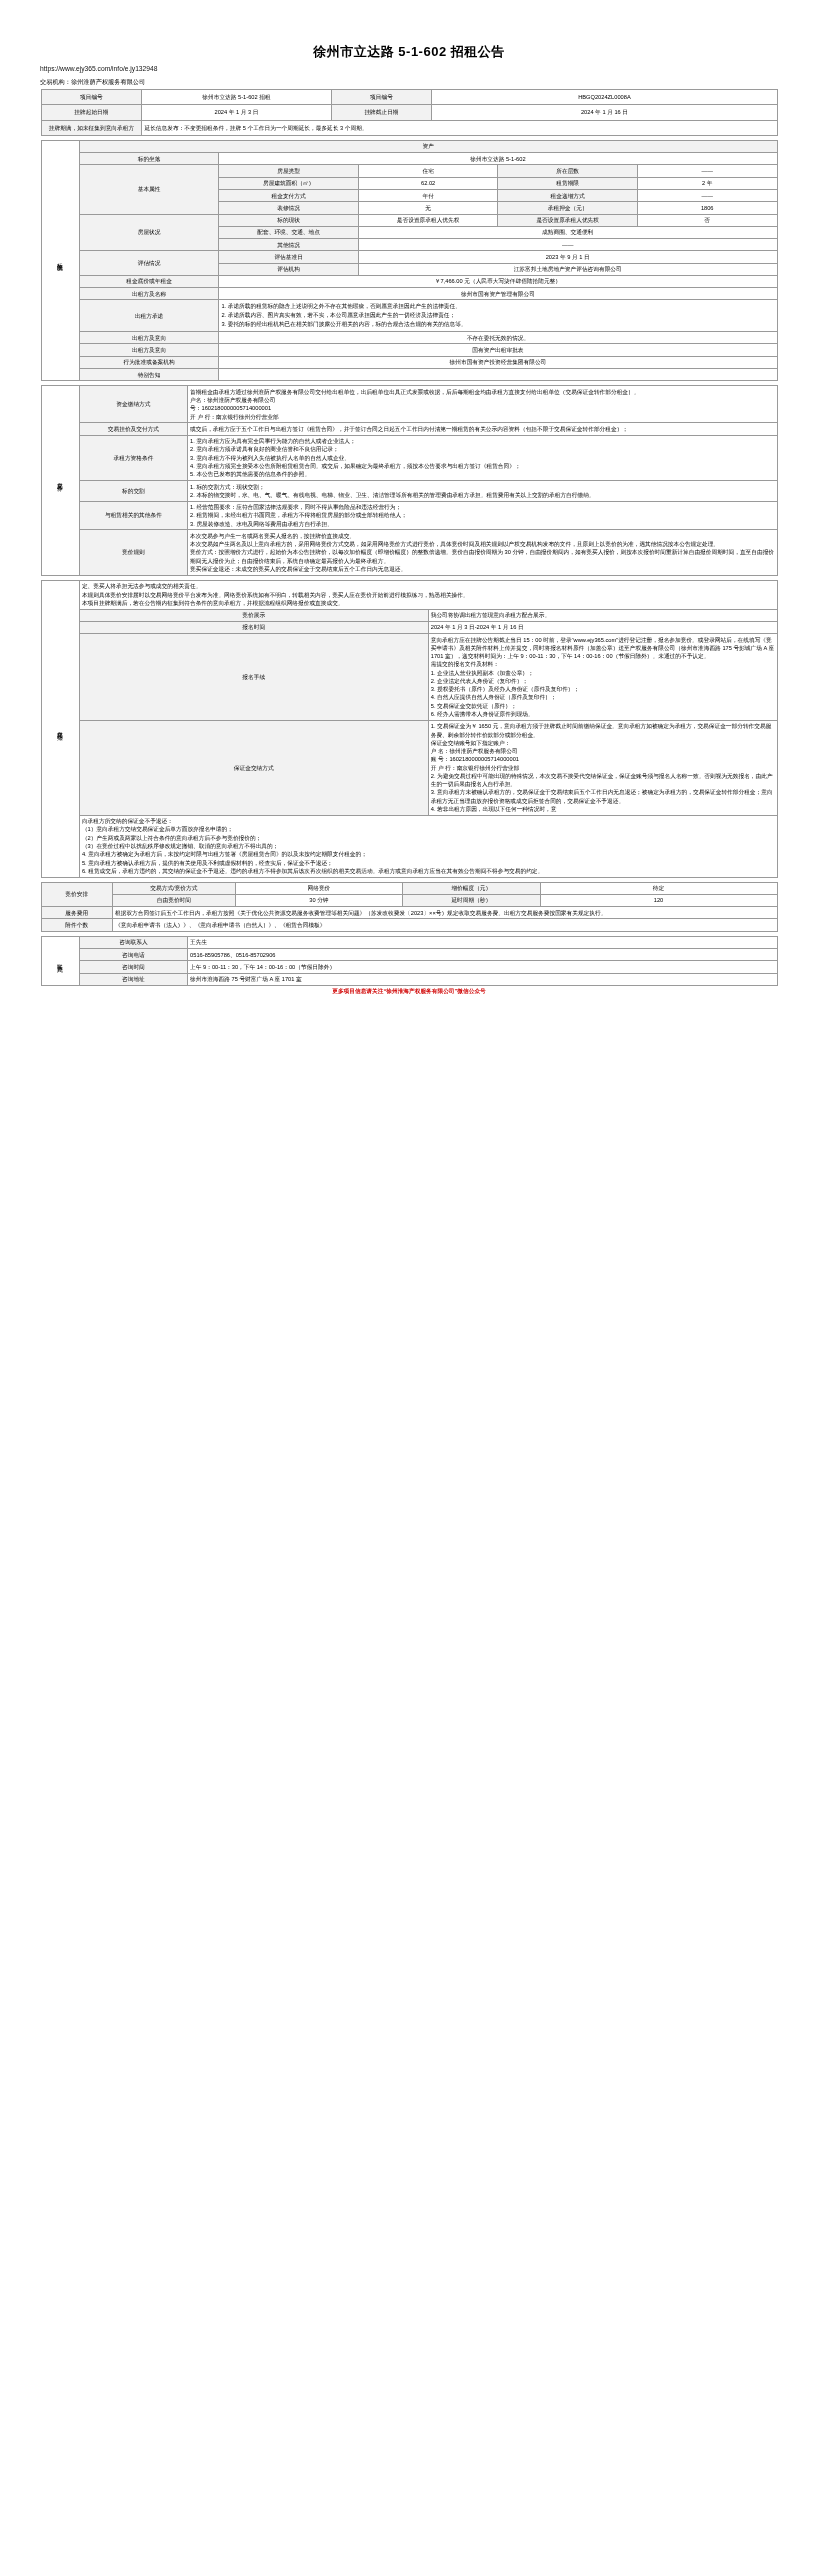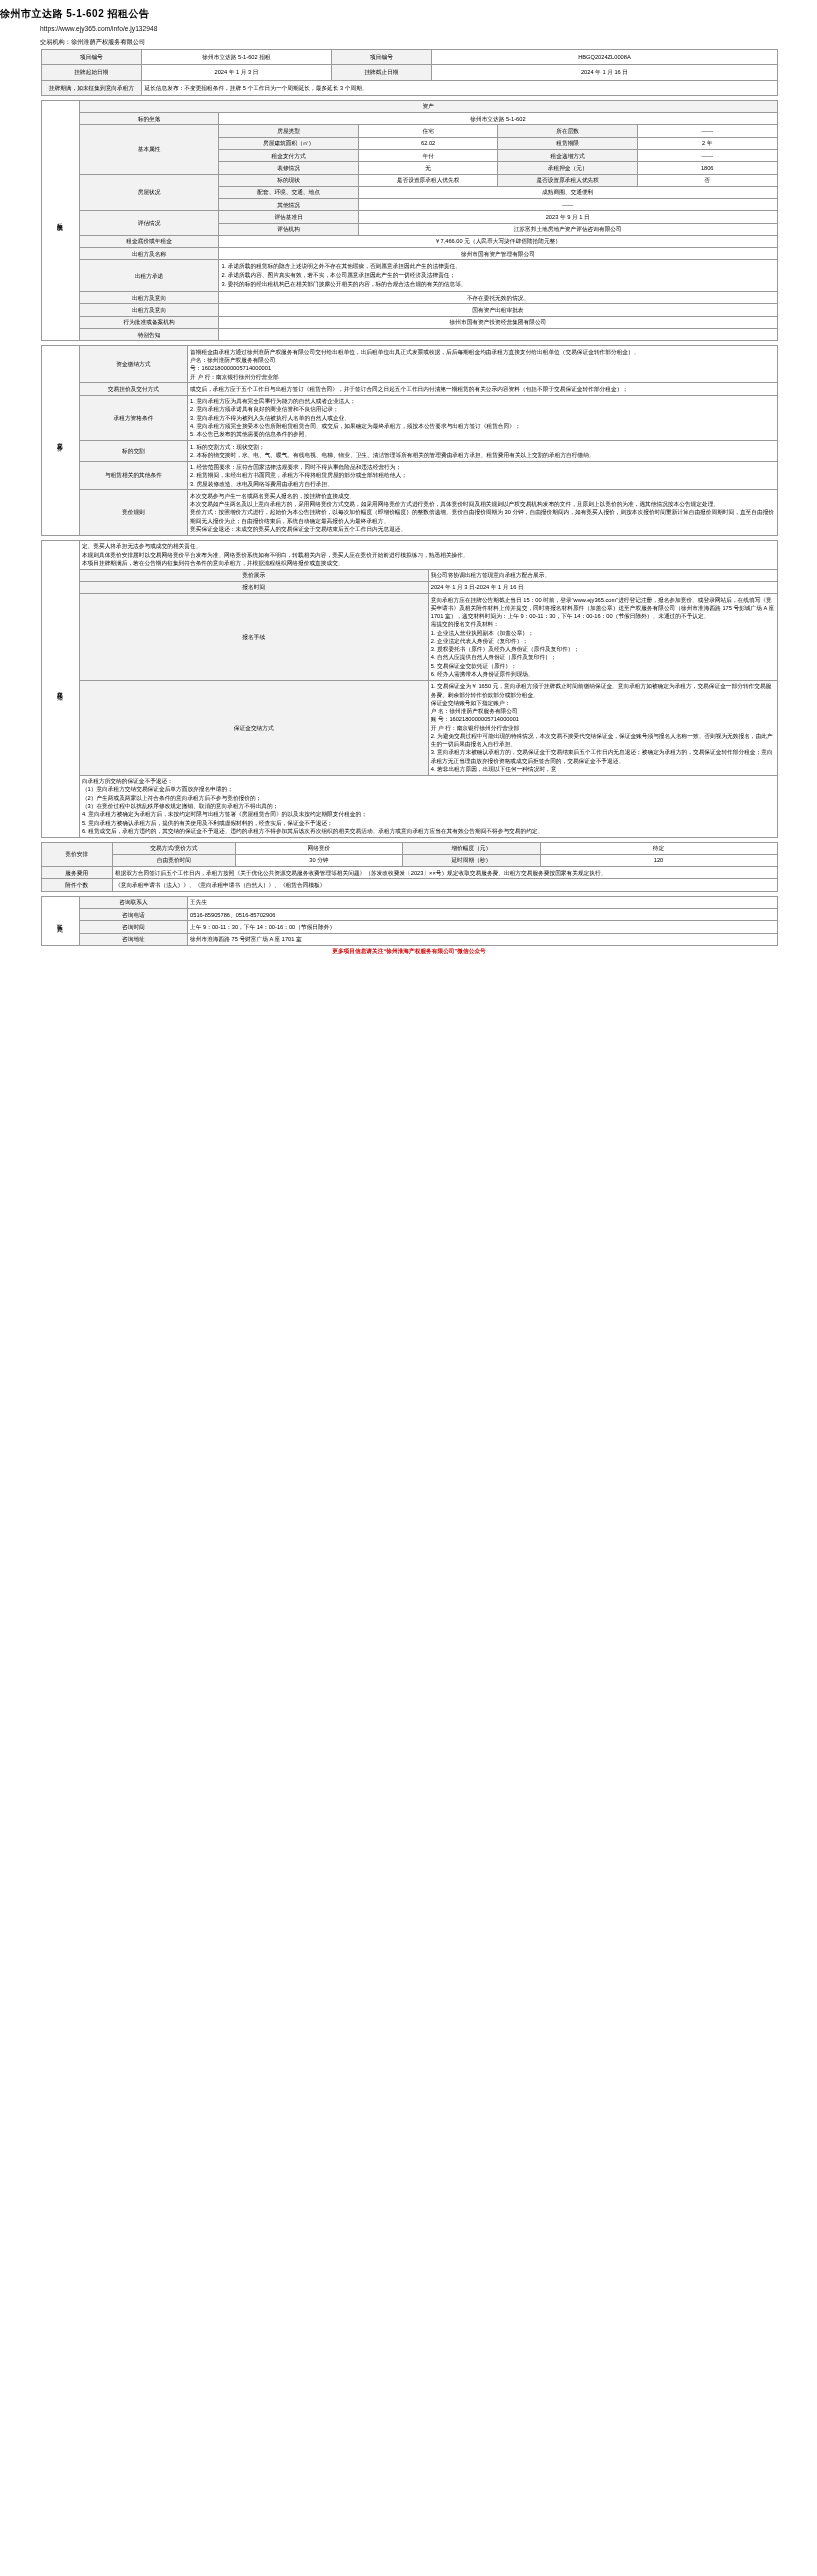--- a/index.html
+++ b/index.html
@@ -1,18 +1,18 @@
 <!DOCTYPE html>
 <html style="font-size:8.2px"><head>
 <meta charset="utf-8">
 <style>
   html,body{margin:0;padding:0;background:#ffffff;}
   body{font-family:"Liberation Sans","DejaVu Sans",sans-serif;color:#000;}
   .page{width:818px;margin:0 auto;padding:0 0 10.3px 0;box-sizing:border-box;}
-  .doc-title{font-size:10px;font-weight:bold;padding:7.2px 0 3.1px 0;letter-spacing:0.5px;}
+  .doc-title{text-align:center;font-size:13px;font-weight:bold;padding:7.2px 0 3.1px 0;letter-spacing:0.5px;margin-top:36px;}
   .doc-url{font-size:6.7px;padding:1px 0 4.1px 40px;color:#111;}
   .meta-line{font-size:6.2px;padding:1.5px 0 2.1px 40px;}
   .wrap{width:737px;margin:0 auto;}
   table{border-collapse:collapse;width:100%;table-layout:fixed;}
   td,th{border:0.5px solid #9a9a9a;font-size:5.7px;padding:1.5px 2.1px;vertical-align:middle;line-height:1.45;word-wrap:break-word;}
   .c{text-align:center;}
   .l{text-align:left;}
   .vlabel{text-align:center;font-weight:normal;background:#fff;}
   .shade{background:#f2f2f2;}
   .topinfo td{height:11.3px;}

